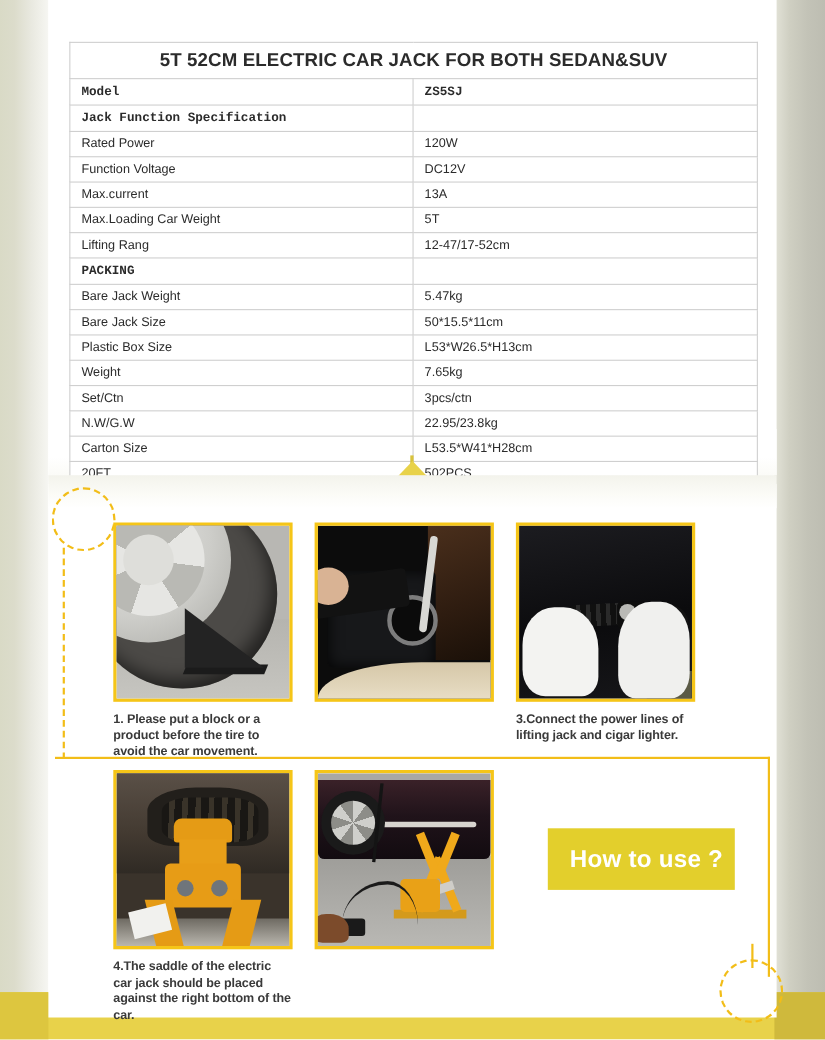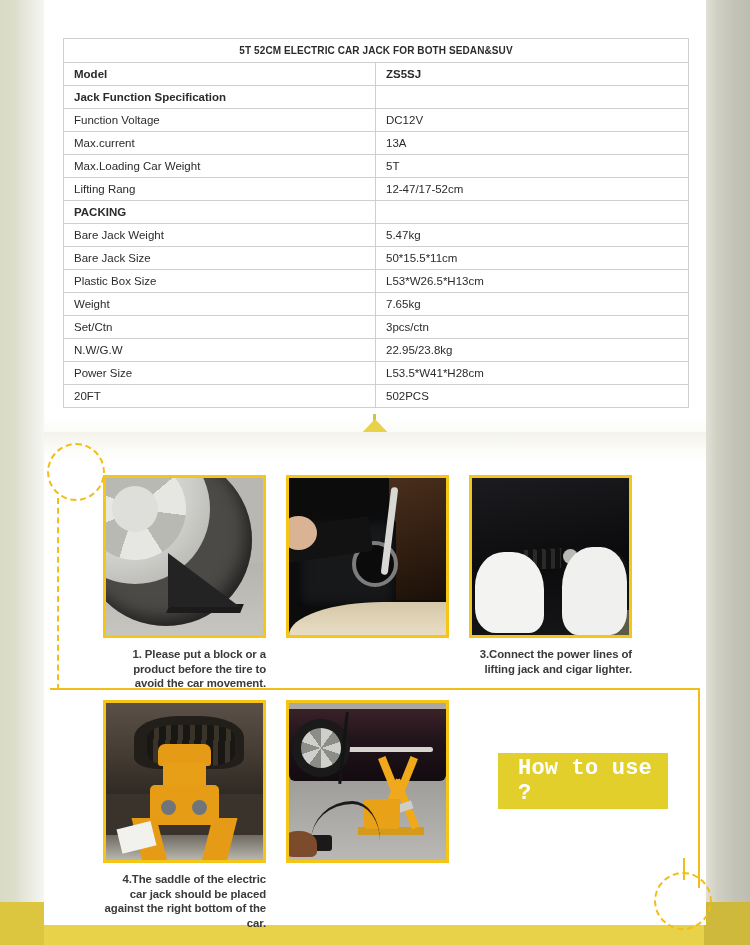--- a/index.html
+++ b/index.html
@@ -66,28 +66,28 @@
     border: 1px solid #cfcfcf;
     padding: 5px 10px;
     height: 22px;
     vertical-align: middle;
     text-align: left;
     background: #ffffff;
   }
   .spec-table .title-cell {
     text-align: center;
     font-weight: 700;
-    font-size: 10px;
+    font-size: 17px;
     letter-spacing: .1px;
     padding: 6px 4px;
     color: #2b2b2b;
   }
   .spec-table col.c-label { width: 312px; }
   .spec-table col.c-value { width: 313px; }
-  .spec-table tr.bold td { font-weight: 700; }
+  .spec-table tr.bold td { font-weight: 700; font-family: Liberation Mono, monospace; }
   .spec-table td.val { font-weight: 400; }
   .spec-table tr.bold td.val { font-weight: 700; }
 
   
   .arrow-up {
     position: absolute; left: 357px; top: 419px;
     width: 0; height: 0;
     border-left: 18px solid transparent;
     border-right: 18px solid transparent;
     border-bottom: 19px solid #e8d24a;
@@ -130,21 +130,20 @@
   .yellow-divider-right {
     position: absolute; left: 698px; top: 688px; width: 2px; height: 200px;
     background: #f2bd18;
   }
 
   
   .steps-row {
     position: absolute;
     display: flex;
     gap: 20px;
-    text-align: right;
   }
   .steps-row.row1 { left: 103px; top: 475px; }
   .steps-row.row2 { left: 103px; top: 700px; }
 
   .step { width: 163px; }
 
   .step-photo {
     width: 163px; height: 163px;
     border: 3px solid #f5c518;
     overflow: hidden;
@@ -165,21 +164,20 @@
     width: 170px; height: 56px;
     background: #e3cf2c;
     display: flex; align-items: center;
     padding-left: 20px;
   }
   .howto-badge span {
     color: #ffffff;
     font-size: 22px;
     font-weight: 700;
     letter-spacing: .2px;
-    font-family: Liberation Mono, monospace;
   }
 
   
   .ph { position: absolute; inset: 0; }
 
   
   .p1-bg { background: #b8b7b3; }
   .p1-ground {
     position: absolute; left: 0; bottom: 0; width: 100%; height: 46%;
     background: linear-gradient(to bottom, #b5b4af, #c6c5c0);
@@ -428,20 +426,24 @@
 
       <tr class="bold">
         <td>Model</td>
         <td class="val">ZS5SJ</td>
       </tr>
       <tr class="bold">
         <td>Jack Function Specification</td>
         <td class="val"></td>
       </tr>
       <tr>
+        <td>Rated Power</td>
+        <td class="val">120W</td>
+      </tr>
+      <tr>
         <td>Function Voltage</td>
         <td class="val">DC12V</td>
       </tr>
       <tr>
         <td>Max.current</td>
         <td class="val">13A</td>
       </tr>
       <tr>
         <td>Max.Loading Car Weight</td>
         <td class="val">5T</td>
@@ -472,21 +474,21 @@
       </tr>
       <tr>
         <td>Set/Ctn</td>
         <td class="val">3pcs/ctn</td>
       </tr>
       <tr>
         <td>N.W/G.W</td>
         <td class="val">22.95/23.8kg</td>
       </tr>
       <tr>
-        <td>Power  Size</td>
+        <td>Carton  Size</td>
         <td class="val">L53.5*W41*H28cm</td>
       </tr>
       <tr>
         <td>20FT</td>
         <td class="val">502PCS</td>
       </tr>
     </tbody>
   </table>
 
   <div class="arrow-stem"></div>

